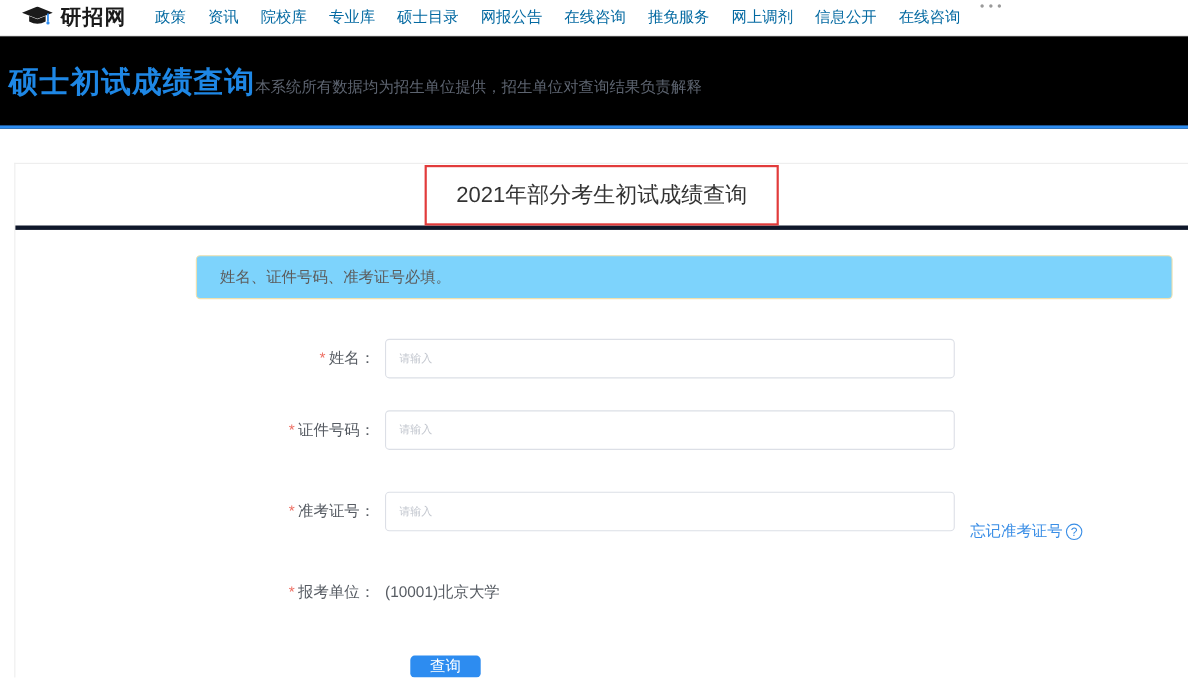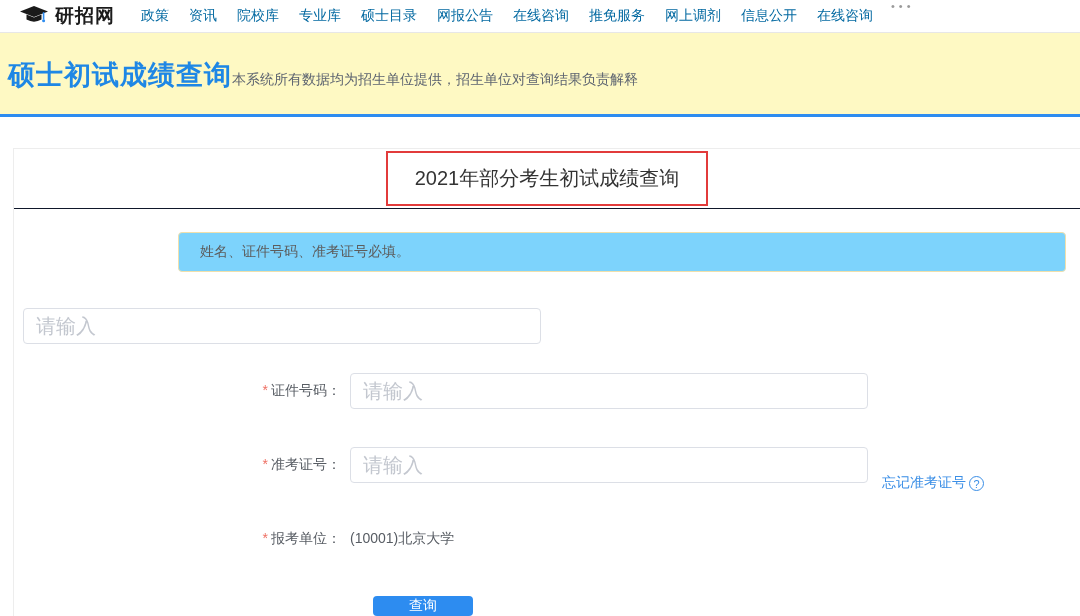--- a/index.html
+++ b/index.html
@@ -10,49 +10,49 @@
   .topbar { height:33px; display:flex; padding:0 20px;
             border-bottom:1px solid #e7e7e7; background:#fff; }
   .logo { display:flex; align-items:center; gap:7px; cursor:pointer; }
   .logo-text { font-size:19px; font-weight:bold; color:#1b1b1b; letter-spacing:1px; }
   .nav { display:flex; align-items:center; margin-left:26px; gap:20px; }
   .nav a { font-size:14px; color:#0369a1; text-decoration:none; white-space:nowrap; cursor:pointer; }
   .nav-more { margin-left:18px; font-size:11px; color:#9a9a9a; letter-spacing:4px; cursor:pointer; }
 
   
   .hero { display:flex; align-items:baseline; padding:24px 0 21px 8px;
-          border-bottom:3px solid #2d8cf0; background:#fef9c3; }
+          border-bottom:3px solid #2d8cf0; background:#000000; }
   .hero-title { font-size:27px; font-weight:bold; color:#1e87e5; letter-spacing:1px; }
   .hero-sub { font-size:14px; color:#5d6470; }
 
   
   .panel { margin:31px 0 0 13px; border:1px solid #ededed; border-right:none; min-height:432px; }
   .panel-titlebar { height:60px; display:flex; align-items:center; justify-content:center;
-                    border-bottom:1px solid #0f172a; }
+                    border-bottom:4px solid #0f172a; }
   .red-box { border:2px solid #e23b3b; padding:12px 27px; font-size:20px; color:#333; white-space:nowrap; }
 
   .panel-body { padding:23px 0 20px 0; }
   .alert { margin:0 14px 0 164px; background:#7dd3fc; border:1px solid #f0e0ac;
            border-radius:4px; padding:10px 21px; font-size:14px; color:#5c5c5c; }
 
   .row { display:flex; align-items:center; min-height:36px; margin-top:29px; }
   .row.first { margin-top:36px; }
   .flabel { width:327px; text-align:right; font-size:14px; color:#575c63; white-space:nowrap; }
   .req { color:#ee6f63; margin-right:3px; font-size:14px; }
   .tinput { margin-left:9px; width:518px; height:36px; border:1px solid #dcdfe6;
-            border-radius:4px; padding:14px 12px; font-size:20px; color:#15803d; outline:none; }
+            border-radius:4px; padding:14px 12px; font-size:10px; color:#15803d; outline:none; }
   .tinput::placeholder { color:#c3c7cf; }
   .forgot { margin-left:14px; display:flex; align-items:center; gap:3px; font-size:14px;
             color:#3a8ee6; text-decoration:none; cursor:pointer; white-space:nowrap;margin-top:36px; }
   .qmark { display:inline-block; width:15px; height:15px; border:1px solid #3a8ee6;
            border-radius:50%; font-size:11px; line-height:14px; text-align:center; color:#3a8ee6; }
   .fvalue { margin-left:9px; font-size:14px; color:#575c63; }
 
   .btn-row { margin-top:31px; }
-  .btn-primary { margin-left:359px; height:20px; padding:0 36px; background:#2d8cf0;
+  .btn-primary { margin-left:359px; height:20px; padding:0 18px; background:#2d8cf0;
                  color:#fff; border:none; border-radius:4px; font-size:14px; cursor:pointer; }
 </style>
 </head>
 <body>
 
 <header class="topbar">
   <div class="logo">
     <span style="display:flex;">
       <svg width="28" height="20" viewBox="0 0 28 20">
         <polygon points="14,0 28,5.5 14,11 0,5.5" fill="#1a1a1a"></polygon>
@@ -89,20 +89,21 @@
     <div class="panel-titlebar">
       <span class="red-box">
         <span>2021年部分考生初试成绩查询</span>
       </span>
     </div>
     <div class="panel-body">
 
       <div class="alert">姓名、证件号码、准考证号必填。</div>
 
       <div class="row first">
+        <span class="flabel"><span class="req">*</span><span>姓名：</span></span>
         <input class="tinput" type="text" placeholder="请输入" style="">
       </div>
 
       <div class="row">
         <span class="flabel"><span class="req">*</span><span>证件号码：</span></span>
         <input class="tinput" type="text" placeholder="请输入" style="">
       </div>
 
       <div class="row">
         <span class="flabel"><span class="req">*</span><span>准考证号：</span></span>

